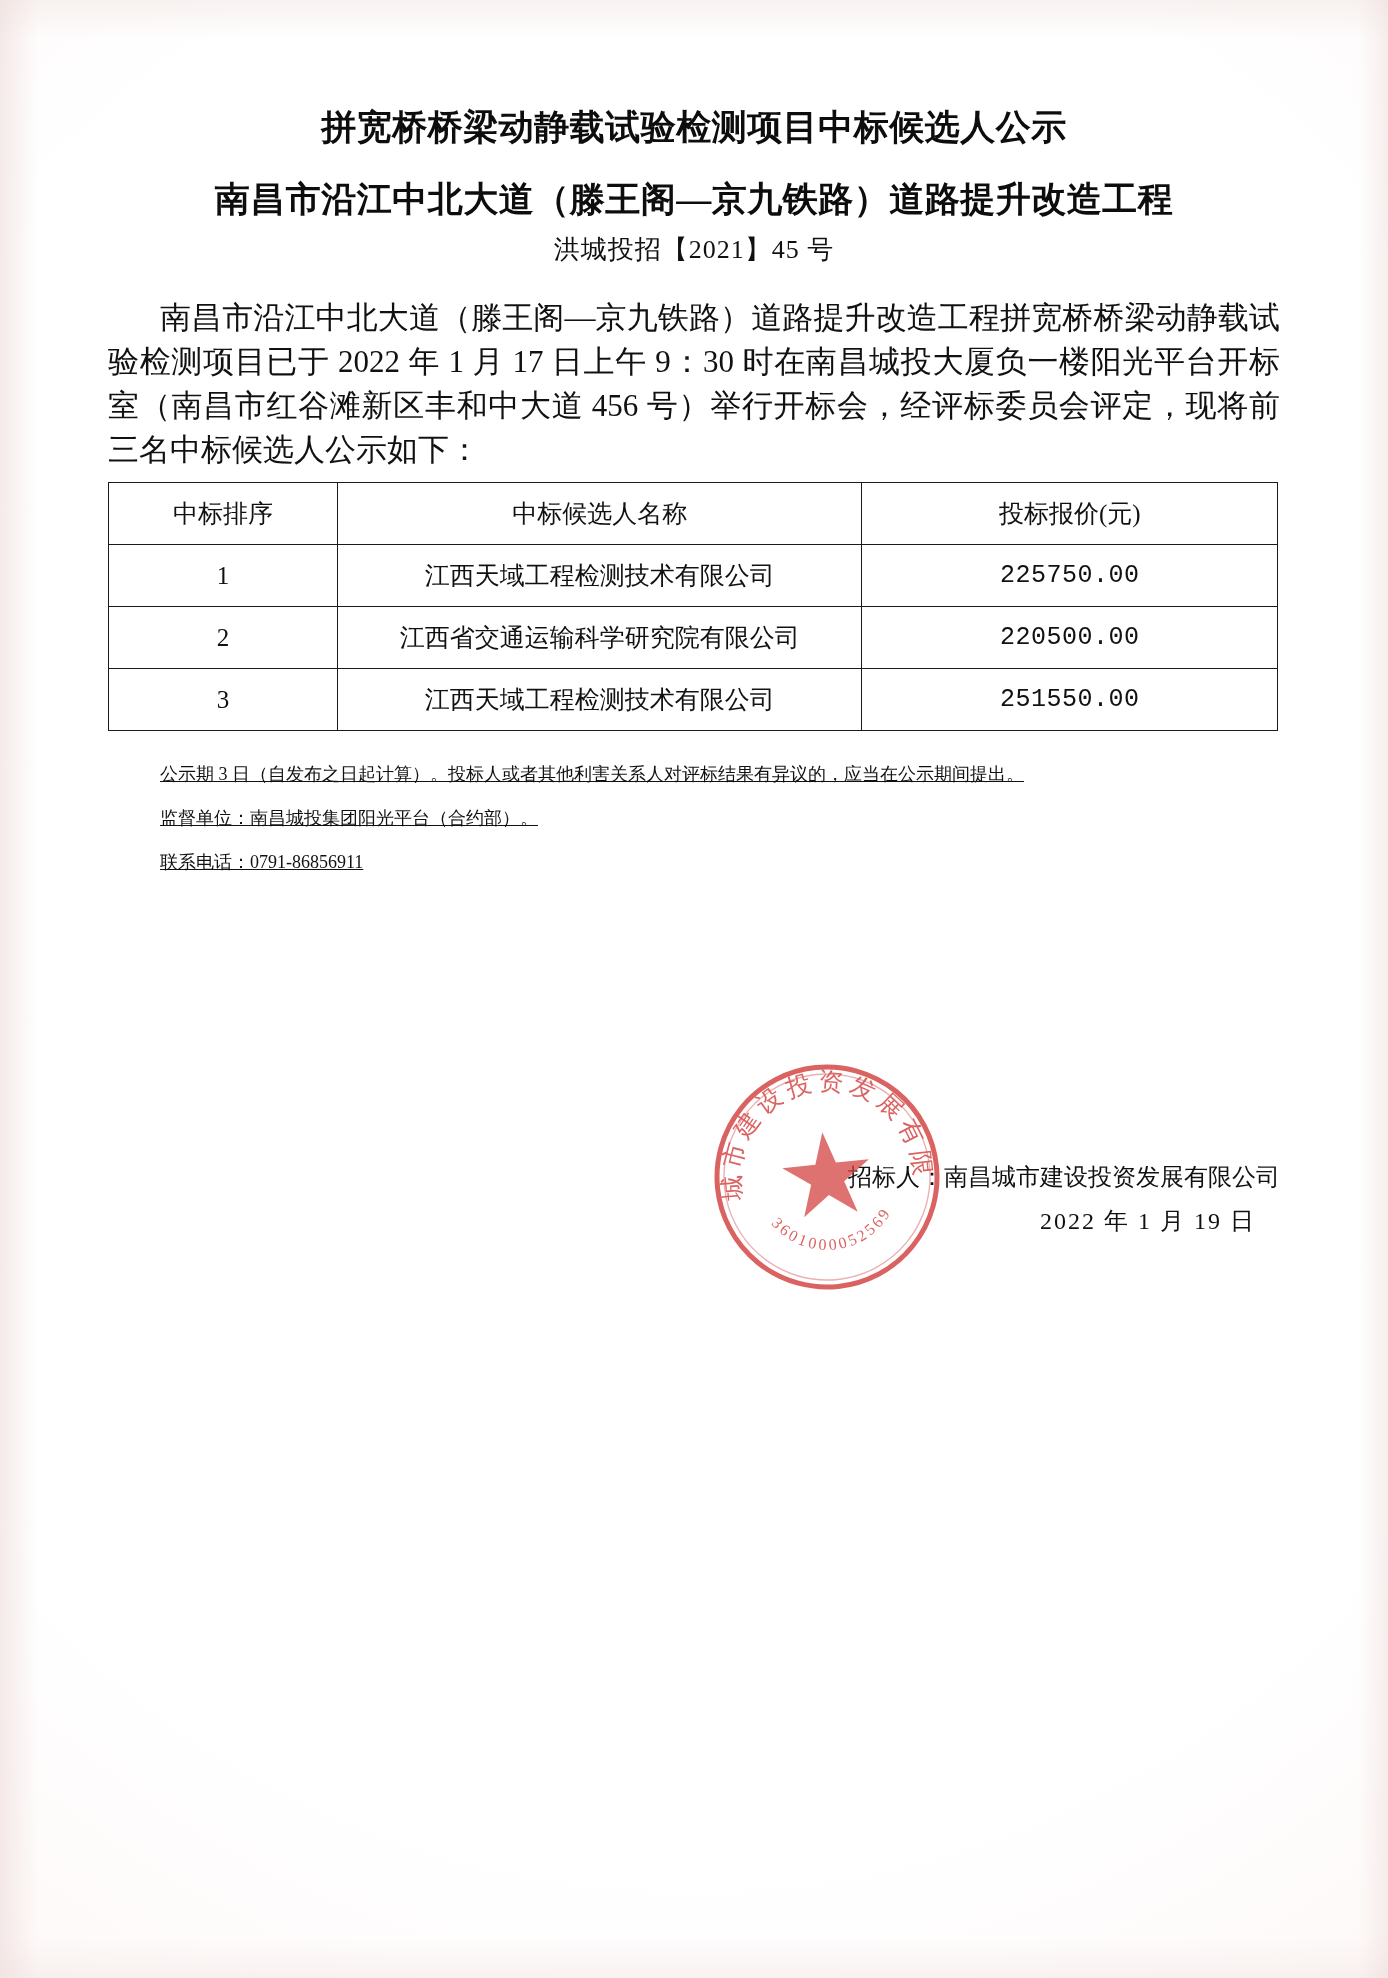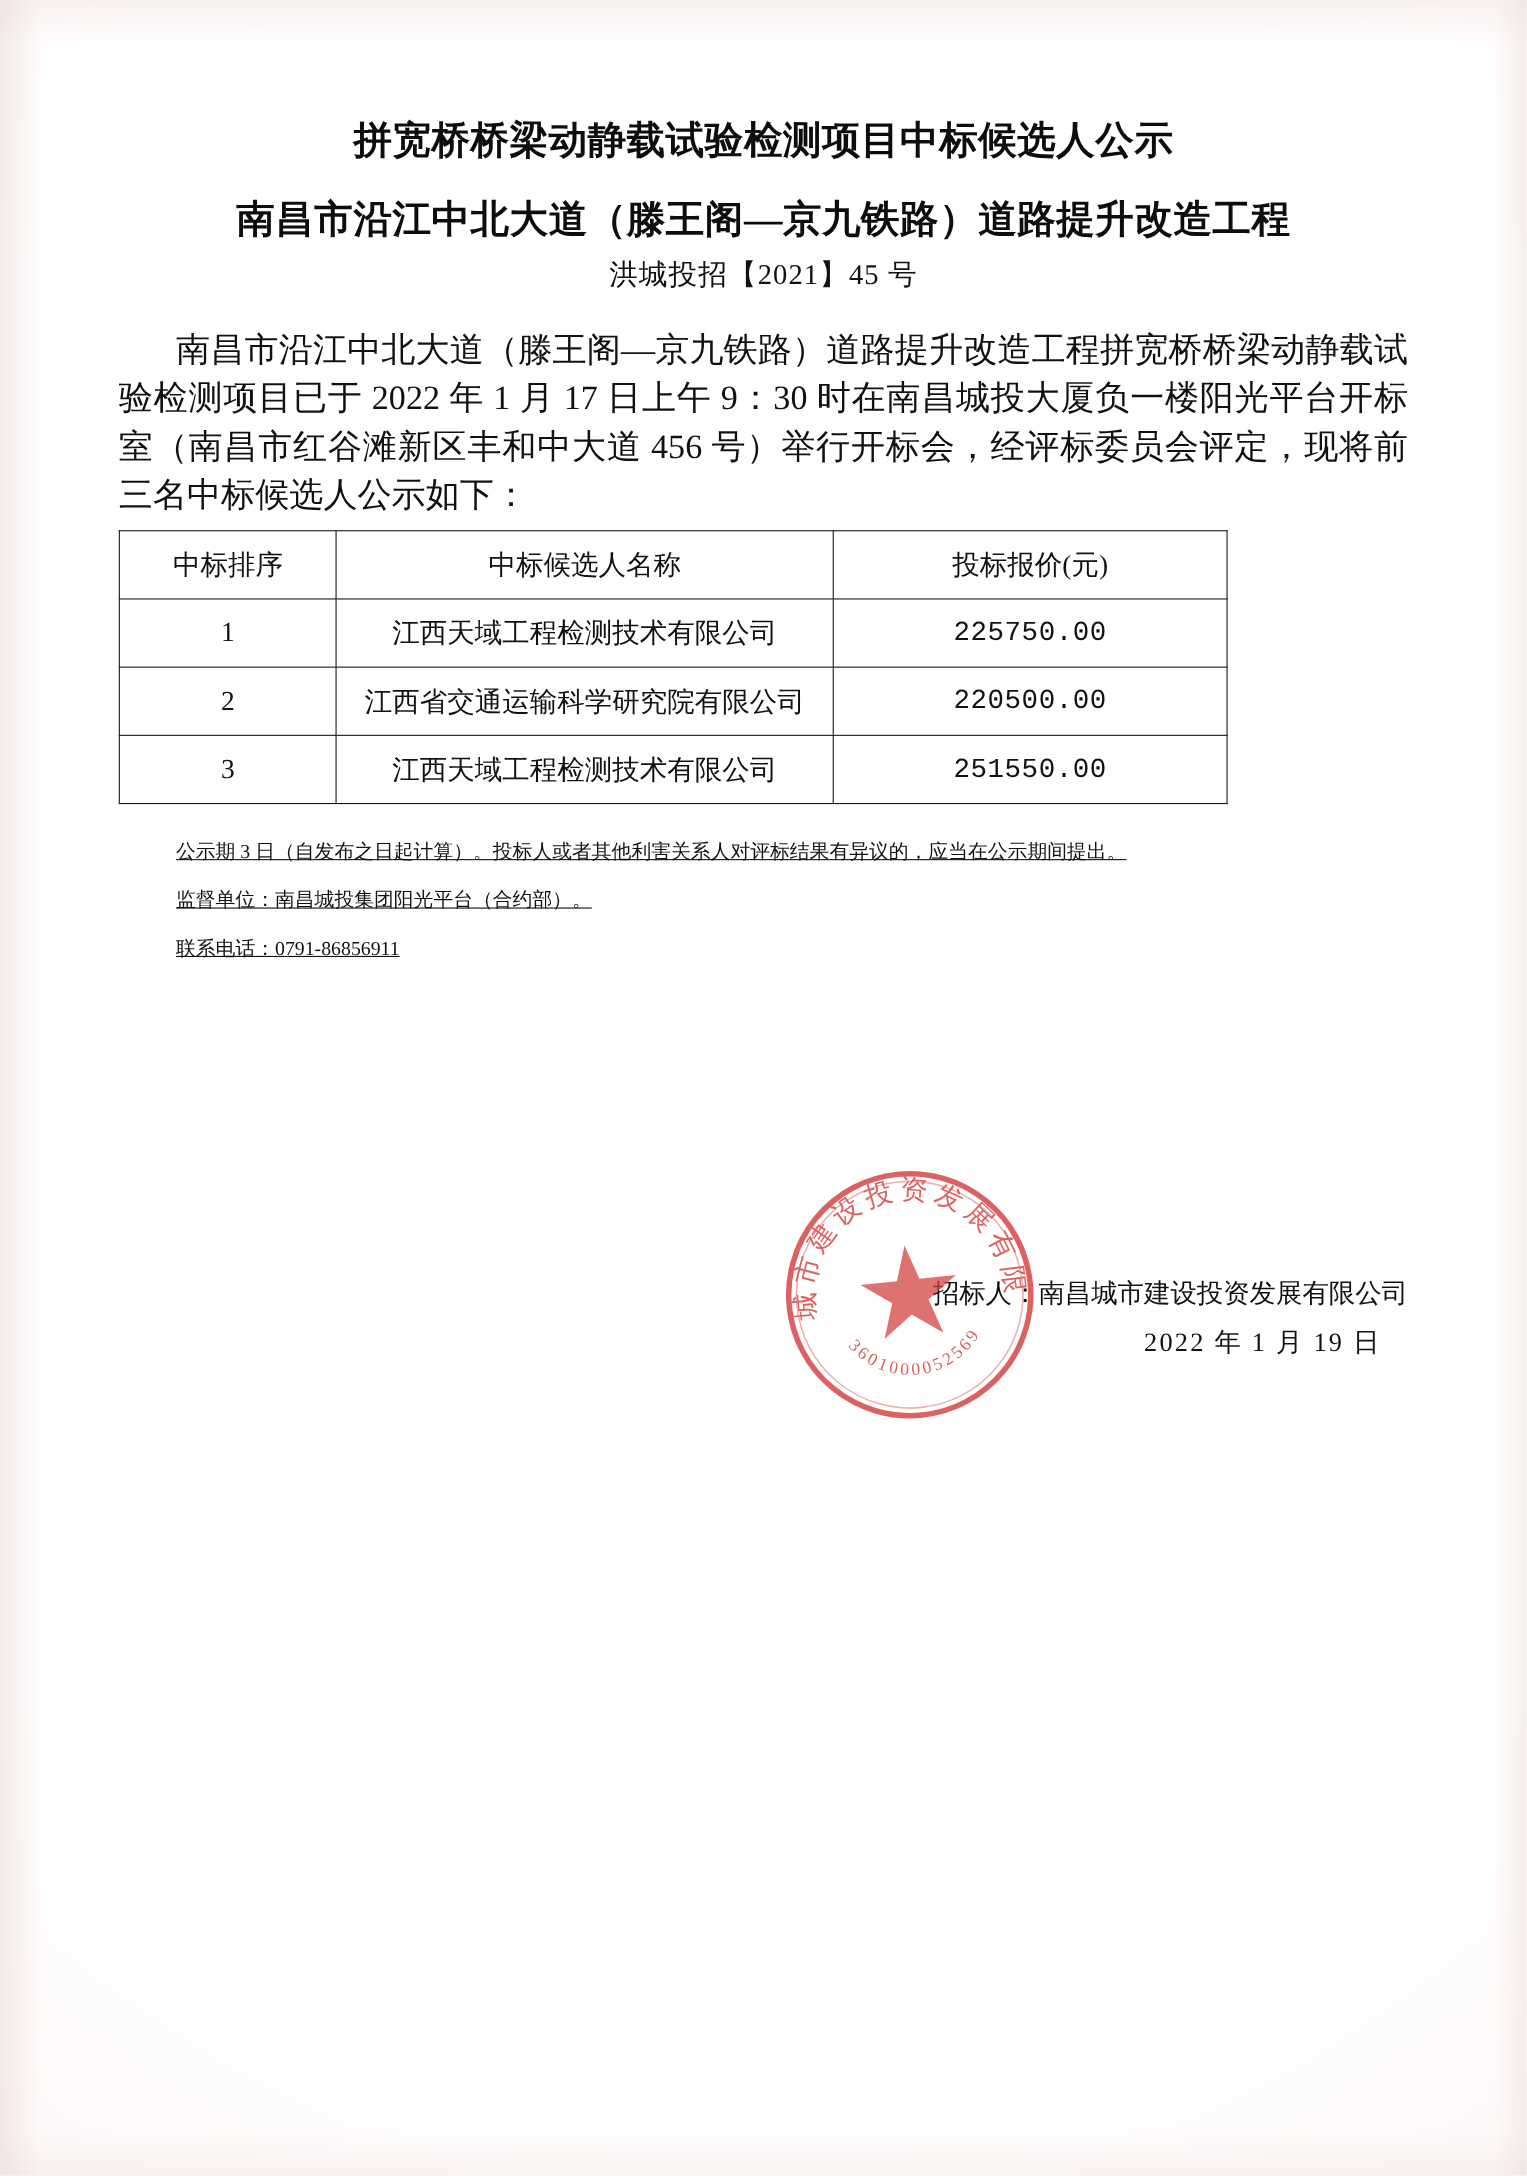--- a/index.html
+++ b/index.html
@@ -75,21 +75,21 @@
     line-height: 44px;
     text-align: justify;
     text-justify: inter-ideograph;
   }
   .indent { text-indent: 52px; display: block; }
 
   table.bid-table {
     position: absolute;
     left: 108px;
     top: 482px;
-    width: 1008px;
+    width: 1170px;
     border-collapse: collapse;
     font-size: 25px;
   }
   table.bid-table td, table.bid-table th {
     border: 1.6px solid #1a1a1a;
     text-align: center;
     font-weight: normal;
     height: 61px;
     padding: 0;
   }

